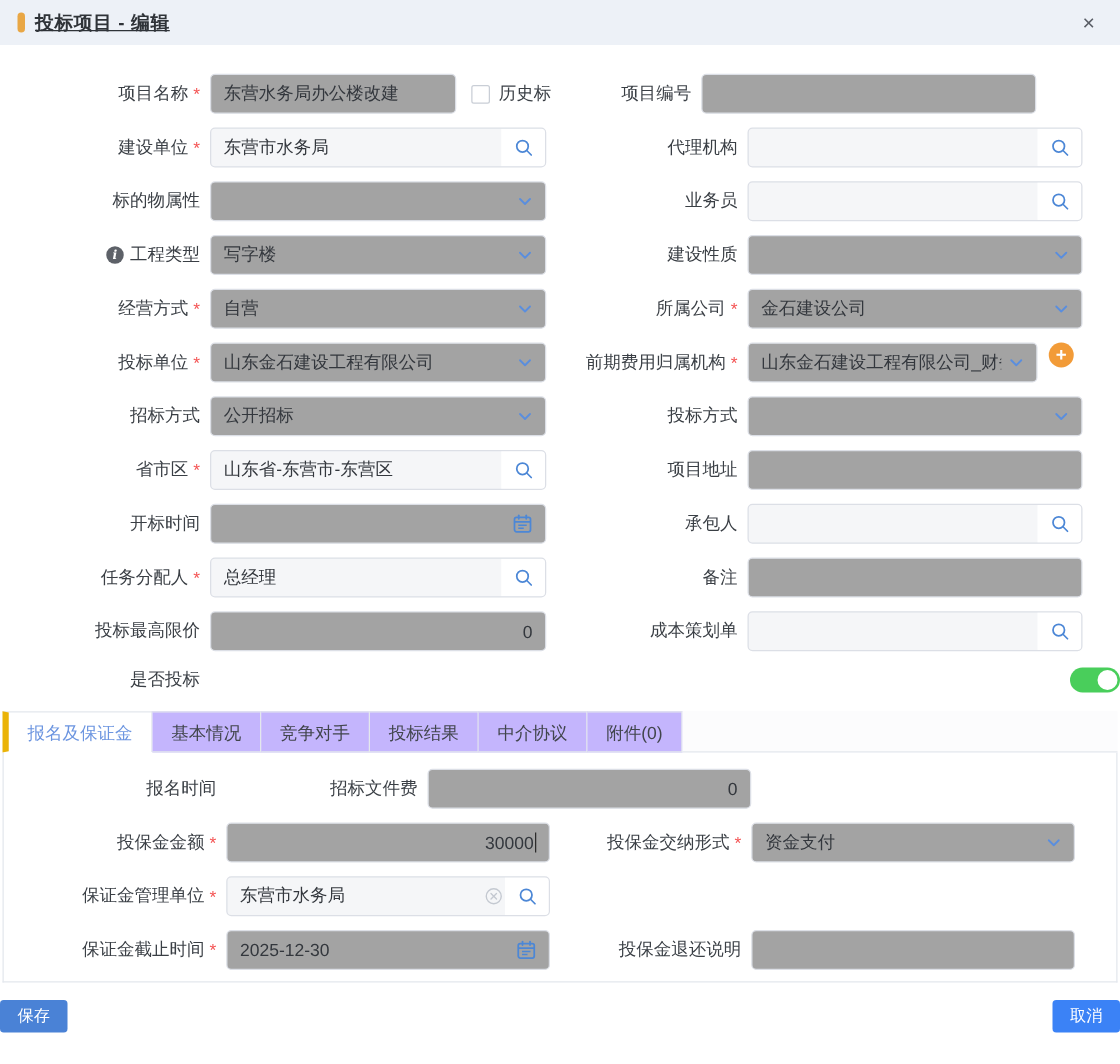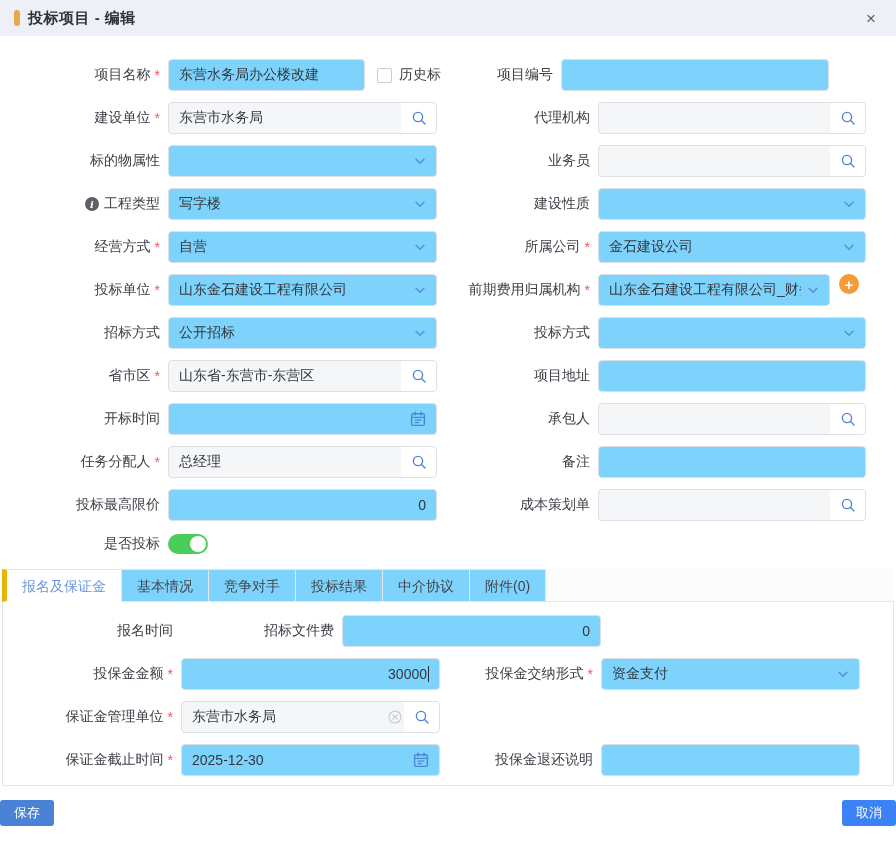--- a/index.html
+++ b/index.html
@@ -1,32 +1,32 @@
 <!DOCTYPE html>
 <html><head>
 <meta charset="utf-8">
 <style>
   * { margin:0; padding:0; box-sizing:border-box; }
   html,body { width:896px; height:851px; background:#fff; font-family:"Liberation Sans","DejaVu Sans",sans-serif; font-size:14px; color:#333; overflow:hidden; }
 
   
   .hdr { height:36px; background:#edf1f7; display:flex; align-items:center; padding:0 14px; }
   .hdr-bar { width:6px; height:16px; border-radius:3px; background:#e9a745; margin-right:8px; }
-  .hdr-title { font-size:15px; font-weight:700; color:#2f3338; letter-spacing:.5px; }
+  .hdr-title { font-size:15px; font-weight:700; color:#2f3338; letter-spacing:.5px;text-decoration:underline; }
   .hdr-close { margin-left:auto; font-size:17px; color:#5a5e66; cursor:pointer; line-height:1; padding:2px 6px; }
 
   
   .form { padding-top:23px; }
   .row { display:flex; margin-bottom:11px; height:32px; }
   .lab { height:32px; display:flex; align-items:center; justify-content:flex-end; white-space:nowrap; color:#3a3f45; padding-right:8px; }
   .lab.l { width:168px; }
   .lab.r { width:161px; }
   .req { color:#f45656; margin-left:4px; font-size:14px; }
 
-  .ctrl { position:relative; height:32px; border:1px solid #dcdfe6; border-radius:4px; background:#7dd3fc; display:flex; align-items:center; padding:0 10px; overflow:hidden; }
+  .ctrl { position:relative; height:32px; border:1px solid #dcdfe6; border-radius:4px; background:#a3a3a3; display:flex; align-items:center; padding:0 10px; overflow:hidden; }
   .w269 { width:269px; } .w268 { width:268px; } .w197 { width:197px; } .w232 { width:232px; } .w259 { width:259px; }
   .ctrl .val { flex:1; white-space:nowrap; overflow:hidden; color:#33373d; }
   .ctrl.num .val { text-align:right; }
   .ctrl.disabled { background:#f5f6f8; padding-right:0; }
   .icon-box { width:35px; height:30px; flex:none; background:#fff; border-radius:0 3px 3px 0; display:flex; align-items:center; justify-content:center; margin-left:auto; }
   .tail-icon { flex:none; margin-left:6px; display:flex; align-items:center; }
   .clear-ic { flex:none; margin-right:2px; display:flex; align-items:center; }
 
   .chk { width:15px; height:15px; border:1px solid #c9ced6; border-radius:2px; background:#fff; flex:none; }
   .chk-group { display:flex; align-items:center; margin-left:12px;font-family:Liberation Serif, serif; }
@@ -36,21 +36,21 @@
 
   .add-btn { width:20px; height:20px; border-radius:50%; background:#f29b38; color:#fff; font-size:15px; font-weight:700; display:flex; align-items:center; justify-content:center; margin-left:9px; line-height:1; cursor:pointer; }
 
   .toggle { width:40px; height:20px; border-radius:10px; background:#49ce5b; position:relative; cursor:pointer; }
   .toggle .knob { position:absolute; top:2px; right:2px; width:16px; height:16px; border-radius:50%; background:#fff; }
 
   .caret { width:1px; height:16px; background:#2b2b2b; flex:none; margin-left:1px; }
 
   
   .tabbar { display:flex; margin:13px 2px 0 2px; }
-  .tab { height:33px; line-height:32px; padding:0 15px; border:1px solid #e3e7ed; border-left:none; background:#7dd3fc; color:#41454c; cursor:pointer; white-space:nowrap; }
+  .tab { height:33px; line-height:32px; padding:0 15px; border:1px solid #e3e7ed; border-left:none; background:#c4b5fd; color:#41454c; cursor:pointer; white-space:nowrap; }
   .tab:first-child { border-left:5px solid #eab308; }
   .tab.active { background:#fff; color:#6c95e0; border-bottom-color:#fff; }
   .tab-filler { flex:1; border-bottom:1px solid #e3e7ed; background:#fcfcfd; }
 
   .panel { margin:0 2px; border:1px solid #e3e7ed; border-top:none; padding:13px 0 9px 0; }
 
   
   .footer { display:flex; justify-content:space-between; gap:12px; margin-top:14px; }
   .btn { height:26px; padding:0 14px; border:none; border-radius:3px; color:#fff; font-size:13px; display:flex; align-items:center; cursor:pointer; font-family:inherit; }
   .btn.save { background:#4a82d6; }
@@ -349,21 +349,21 @@
     <div class="ctrl w268 disabled">
       <span class="val"></span>
       <span class="icon-box">
           <svg width="16" height="16" viewBox="0 0 16 16">
             <use href="#i-search"></use>
           </svg>
         </span>
     </div>
   </div>
 
-  <div class="row" style="height:24px; margin-bottom:12px;">
+  <div class="row" style="height:24px; margin-bottom:12px;justify-content:space-between;">
     <div class="lab l" style="height:24px">
         <span>是否投标</span>
       </div>
     <div style="display:flex; align-items:center;">
       <span class="toggle">
           <span class="knob"></span>
         </span>
     </div>
   </div>
 

